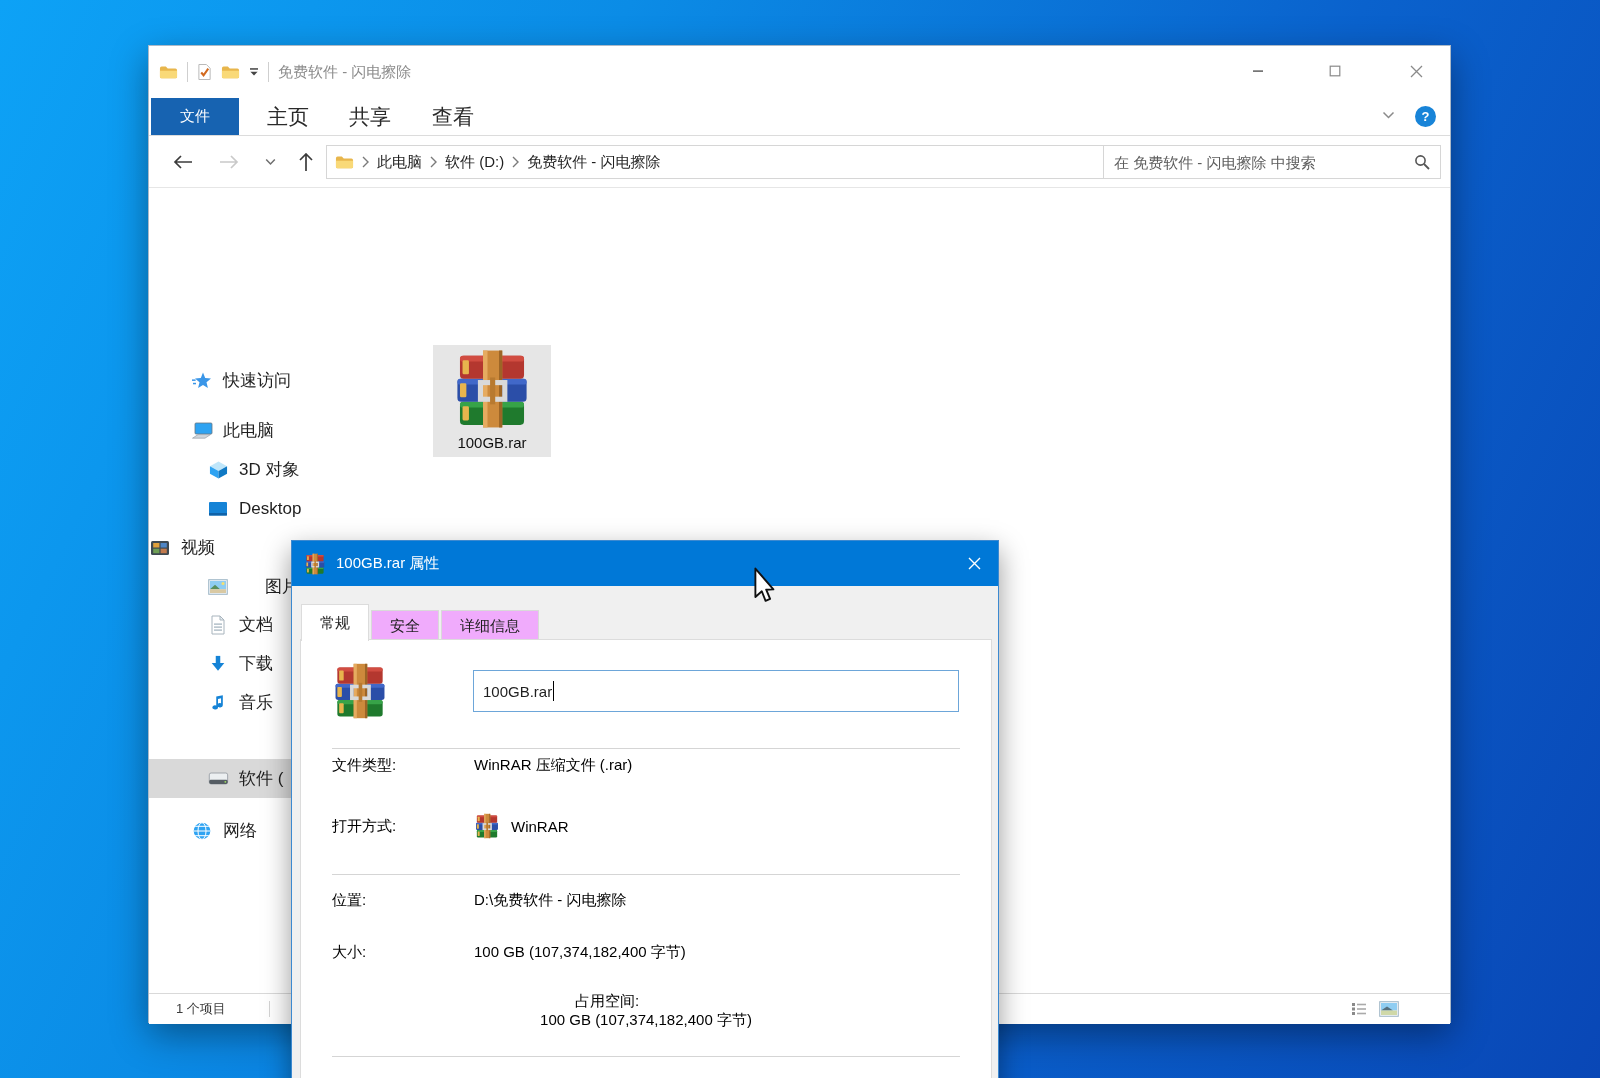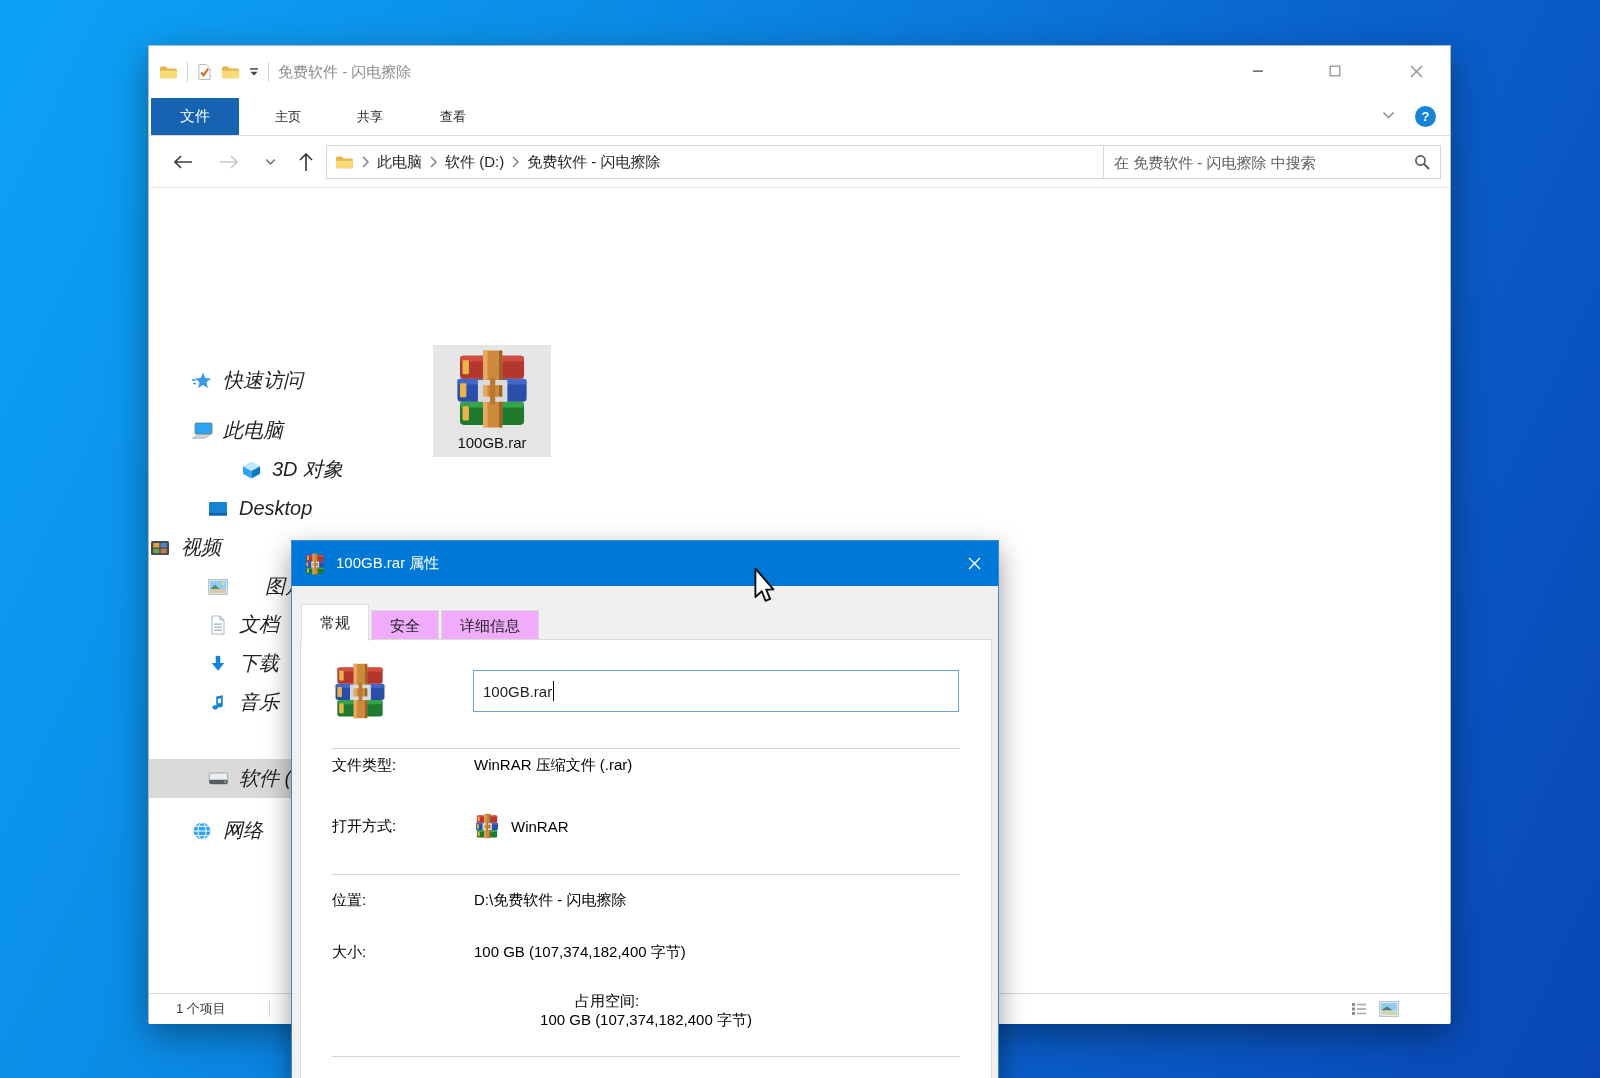--- a/index.html
+++ b/index.html
@@ -17,21 +17,21 @@
     box-shadow:0 12px 34px rgba(0,0,0,.38);border:1px solid rgba(70,100,130,.45);box-sizing:border-box;}
   .titlebar{left:0;top:0;width:100%;height:52px;background:#fff;}
   .qat{left:10px;top:0;height:52px;display:flex;align-items:center;gap:9px;position:absolute;}
   .qat .sep{width:1px;height:20px;background:#cfcfcf;}
   .win-title{color:#8b8b8b;font-size:15px;white-space:nowrap;}
   .winbtn{top:0;width:46px;height:50px;display:flex;align-items:center;justify-content:center;}
 
   .tabsrow{left:0;top:52px;width:100%;height:38px;background:#fff;border-bottom:1px solid #dcdcdc;box-sizing:border-box;}
   .filetab{left:2px;top:0;width:88px;height:37px;background:#1763b1;color:#fff;
     display:flex;align-items:center;justify-content:center;font-size:15px;}
-  .rtab{top:0;height:37px;width:74px;display:flex;align-items:center;justify-content:center;color:#2a2a2a;font-size:13px;}
+  .rtab{top:0;height:37px;width:74px;display:flex;align-items:center;justify-content:center;color:#2a2a2a;font-size:21px;}
   .help-circle{width:21px;height:21px;border-radius:50%;background:#1884d8;color:#fff;
     display:flex;align-items:center;justify-content:center;font-size:13px;font-weight:bold;}
 
   .navrow{left:0;top:90px;width:100%;height:52px;background:#fff;border-bottom:1px solid #e6e6e6;box-sizing:border-box;}
   .navbtn{top:0;height:52px;display:flex;align-items:center;justify-content:center;position:absolute;}
   .addressbox{left:177px;top:9px;width:908px;height:34px;border:1px solid #d6d6d6;background:#fff;
     box-sizing:border-box;display:flex;align-items:center;position:absolute;}
   .crumbs{display:flex;align-items:center;gap:8px;padding-left:8px;flex:1;min-width:0;}
   .crumb{white-space:nowrap;color:#1f1f1f;}
   .addr-tools{display:flex;align-items:stretch;height:100%;}
@@ -39,21 +39,21 @@
   .searchbox{left:954px;top:9px;width:338px;height:34px;border:1px solid #d6d6d6;background:#fff;
     box-sizing:border-box;display:flex;align-items:center;position:absolute;}
   .searchbox input{border:0;outline:0;flex:1;font:15px "Liberation Sans","DejaVu Sans",sans-serif;
     color:#444;padding:0 4px 0 10px;background:transparent;min-width:0;}
   .searchbox input::placeholder{color:#5d5d5d;opacity:1;}
 
   .bodyarea{left:0;top:142px;width:100%;height:836px;background:#fff;}
   
   .sidebar{left:0;top:0;width:277px;height:100%;background:#fff;}
   .srow{left:0;width:277px;height:39px;display:flex;align-items:center;gap:10px;position:absolute;box-sizing:border-box;}
-  .srow .lbl{font-size:20px;white-space:nowrap;font-style:italic;}
+  .srow .lbl{font-size:17px;white-space:nowrap;}
   .srow.sel{background:#d9d9d9;}
   .ic20{width:22px;height:20px;flex:0 0 auto;display:flex;align-items:center;justify-content:center;}
 
   
   .tile{left:284px;top:157px;width:118px;height:112px;background:#e6e6e6;
     display:flex;flex-direction:column;align-items:center;position:absolute;}
   .tile .nm{margin-top:4px;font-size:15px;color:#111;}
 
   .statusbar{left:0;top:947px;width:100%;height:31px;background:#fff;border-top:1px solid #d9d9d9;box-sizing:border-box;}
   .statusbar .cnt{left:27px;top:0;height:30px;display:flex;align-items:center;font-size:13px;color:#3c3c3c;position:absolute;}
@@ -265,21 +265,21 @@
       </div>
       <div class="srow" style="top:223px;padding-left:42px;">
         <span class="ic20">
           <svg width="22" height="18" viewBox="0 0 22 18">
               <rect x="4" y="1" width="17" height="11" rx="1" fill="#2ea3f2" stroke="#6b7680" stroke-width="0.8"></rect>
               <path d="M1.5 16.2 L7 12.6 H19.5 L14 16.2 Z" fill="#d0d6dc" stroke="#8b949c" stroke-width="0.6"></path>
             </svg>
         </span>
         <span class="lbl">此电脑</span>
       </div>
-      <div class="srow" style="top:262px;padding-left:91px;">
+      <div class="srow" style="top:262px;padding-left:58px;">
         <span class="ic20">
           <svg width="19" height="20" viewBox="0 0 20 20">
               <path d="M10 1 L19 6 L10 11 L1 6 Z" fill="#bfe6fa"></path>
               <path d="M1 6 L10 11 L10 19 L1 14 Z" fill="#2ea3f2"></path>
               <path d="M19 6 L10 11 L10 19 L19 14 Z" fill="#1079c4"></path>
             </svg>
         </span>
         <span class="lbl">3D 对象</span>
       </div>
       <div class="srow" style="top:301px;padding-left:58px;">

